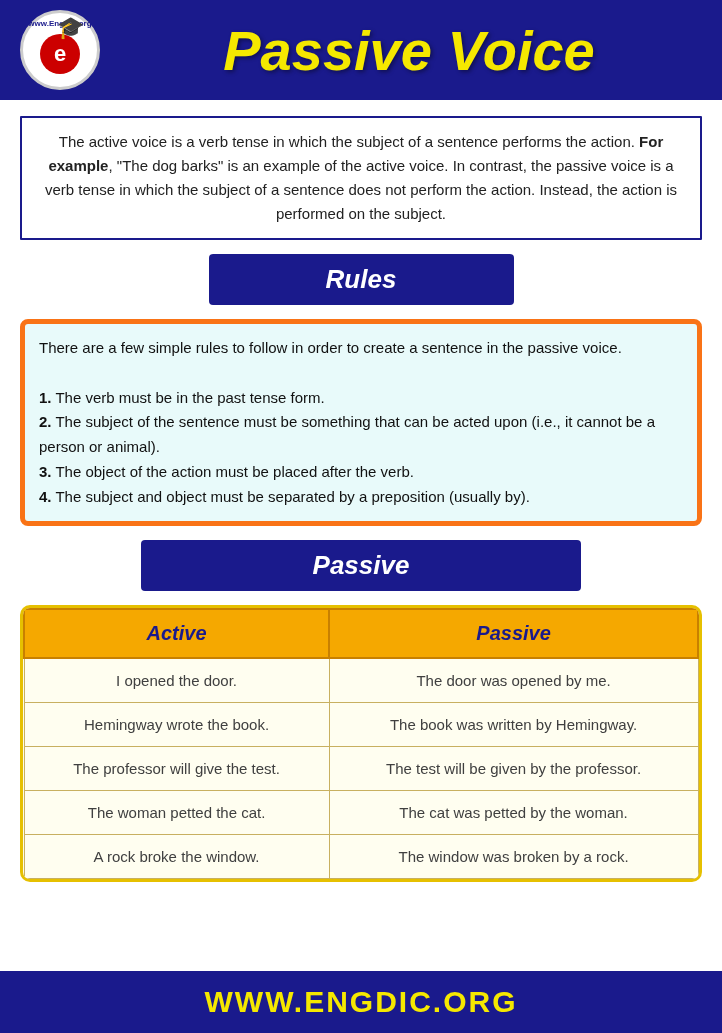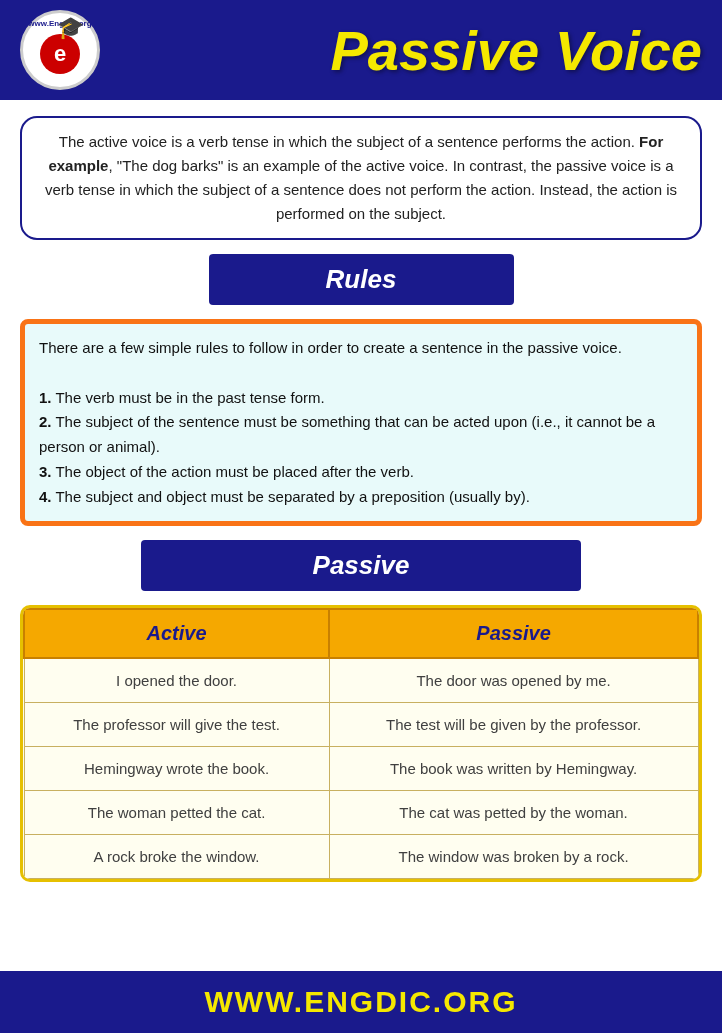--- a/index.html
+++ b/index.html
@@ -59,37 +59,37 @@
       top: 2px;
       right: 12px;
     }
     .header-title {
       font-size: 56px;
       font-weight: bold;
       color: #f5e800;
       font-style: italic;
       text-shadow: 2px 2px 4px rgba(0,0,0,0.4);
       flex: 1;
-      text-align: right;
+      text-align: center;
     }
 
     
     .main {
       flex: 1;
       background: #ffffff;
       padding: 16px 20px;
       display: flex;
       flex-direction: column;
       gap: 14px;
     }
 
     
     .intro-box {
       border: 2px solid #1a1a8c;
-      border-radius: 17px;
+      border-radius: 1px;
       padding: 12px 16px;
       background: #fff;
       font-size: 15px;
       color: #222;
       text-align: center;
       line-height: 1.6;
     }
     .intro-box .bold { font-weight: bold; }
 
     
@@ -213,26 +213,26 @@
           <th>Active</th>
           <th>Passive</th>
         </tr>
       </thead>
       <tbody id="examples-tbody">
       <tr>
             <td>I opened the door.</td>
             <td>The door was opened by me.</td>
           </tr>
           <tr>
+            <td>Hemingway wrote the book.</td>
+            <td>The book was written by Hemingway.</td>
+          </tr>
+          <tr>
             <td>The professor will give the test.</td>
             <td>The test will be given by the professor.</td>
-          </tr>
-          <tr>
-            <td>Hemingway wrote the book.</td>
-            <td>The book was written by Hemingway.</td>
           </tr>
           <tr>
             <td>The woman petted the cat.</td>
             <td>The cat was petted by the woman.</td>
           </tr>
           <tr>
             <td>A rock broke the window.</td>
             <td>The window was broken by a rock.</td>
           </tr>
         </tbody>

